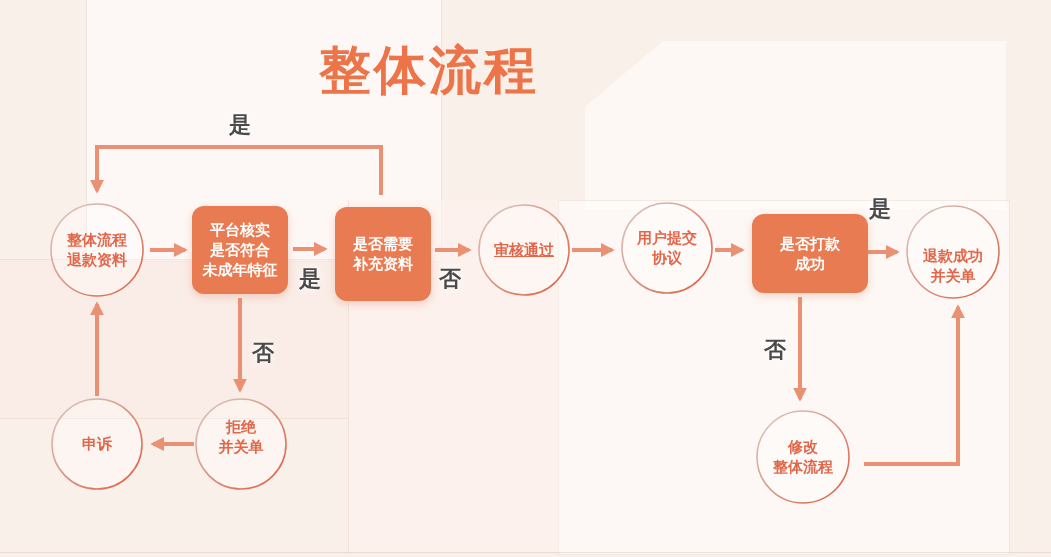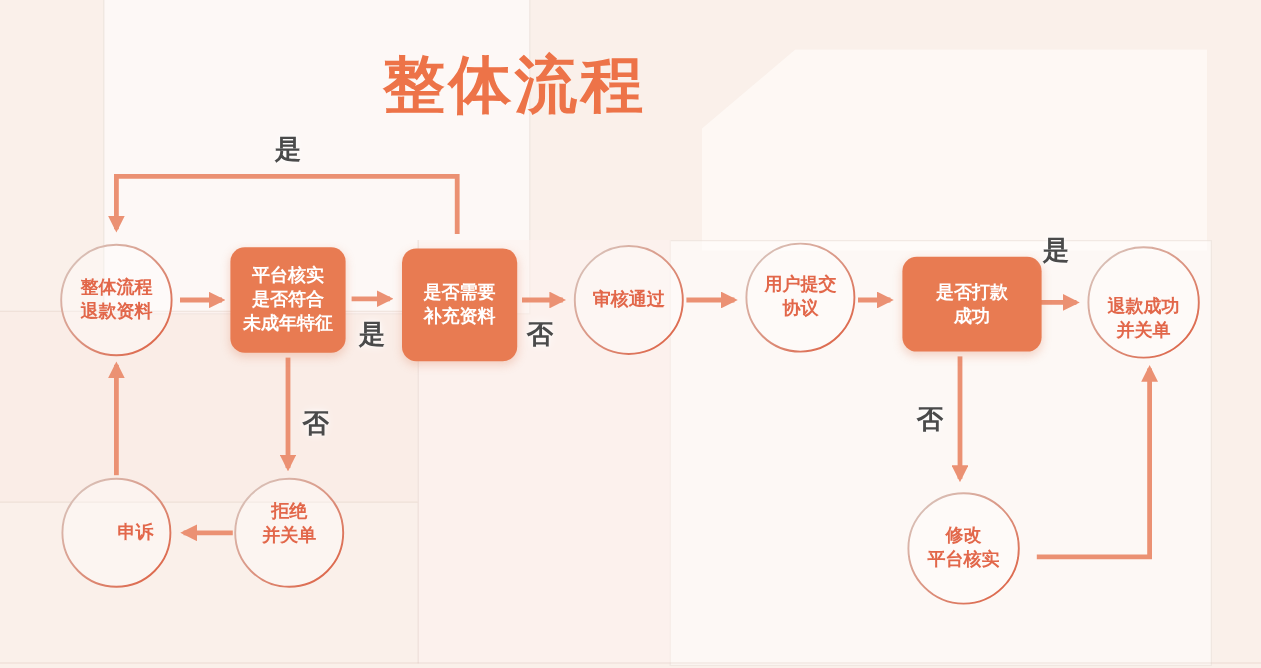--- a/index.html
+++ b/index.html
@@ -107,30 +107,30 @@
   <path class="arrow" d="M381 195 V147 H97 V191" marker-end="url(#ah)"></path>
   <path class="arrow" d="M240 298 V390" marker-end="url(#ah)"></path>
   <path class="arrow" d="M194 444 H153" marker-end="url(#ah)"></path>
   <path class="arrow" d="M97 396 V304" marker-end="url(#ah)"></path>
   <path class="arrow" d="M800 297 V399" marker-end="url(#ah)"></path>
   <path class="arrow" d="M864 464 H958 V307" marker-end="url(#ah)"></path>
 </svg>
 
 <div class="node-circle-label" style="left:51px;top:204px;width:92px;height:92px;">整体流程
 退款资料</div>
-<div class="node-circle-label" style="left:479px;top:205px;width:90px;height:90px;">审核通过</div>
+<div class="node-circle-label" style="left:479px;top:205px;width:90px;height:90px;text-decoration:underline;">审核通过</div>
 <div class="node-circle-label" style="left:622px;top:203px;width:90px;height:90px;">用户提交
 协议</div>
 <div class="node-circle-label" style="left:907px;top:220px;width:92px;height:92px;">退款成功
 并关单</div>
 <div class="node-circle-label" style="left:196px;top:392px;width:90px;height:90px;">拒绝
 并关单</div>
-<div class="node-circle-label" style="left:68px;top:399px;width:90px;height:90px;">申诉</div>
+<div class="node-circle-label" style="left:52px;top:399px;width:90px;height:90px;">申诉</div>
 <div class="node-circle-label" style="left:757px;top:411px;width:92px;height:92px;">修改
-平台核实</div>
+整体流程</div>
 
 <div class="node-rect" style="left:192px;top:206px;width:96px;height:88px;text-align:center;">平台核实
 是否符合
 未成年特征</div>
 <div class="node-rect" style="left:335px;top:207px;width:96px;height:94px;">是否需要
 补充资料</div>
 <div class="node-rect" style="left:752px;top:214px;width:116px;height:79px;">是否打款
 成功</div>
 
 <div class="edge-label" style="left:229px;top:110px;">是</div>

